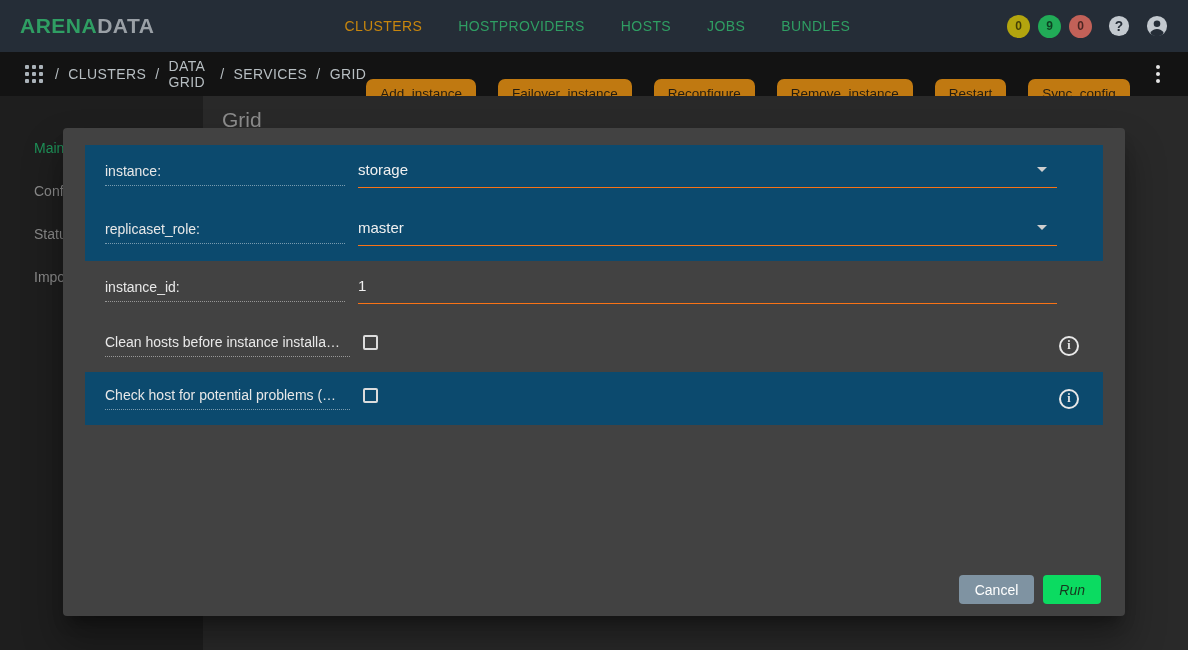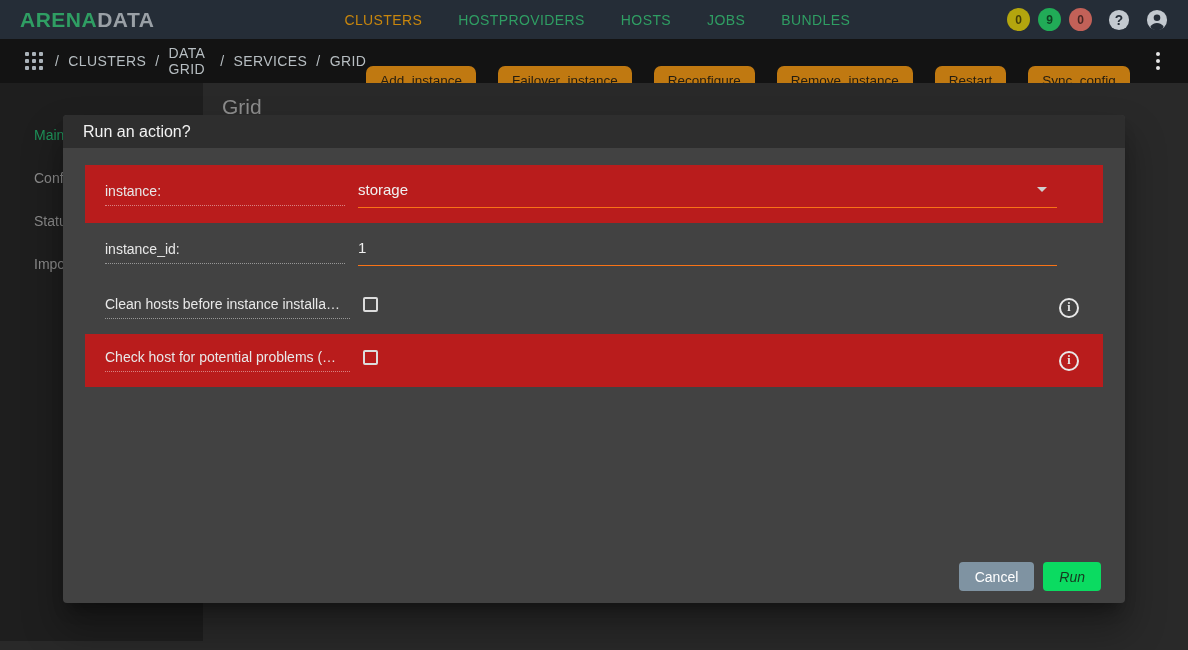--- a/index.html
+++ b/index.html
@@ -1,20 +1,20 @@
 <!DOCTYPE html>
 <html><head>
 <meta charset="utf-8">
 <style>
   * { margin:0; padding:0; box-sizing:border-box; }
   html,body { width:1188px; height:650px; overflow:hidden; background:#292929;
     font-family:"Liberation Sans", sans-serif; }
 
   
-  .navbar { height:39px; background:#252d37; display:flex; align-items:center; padding:0 20px; }
+  .navbar { height:52px; background:#252d37; display:flex; align-items:center; padding:0 20px; }
   .logo { font-size:21px; font-weight:bold; letter-spacing:.5px; white-space:nowrap; }
   .logo .p1 { color:#2f9e63; }
   .logo .p2 { color:#9aa0a6; }
   .nav-links { display:flex; gap:36px; margin-left:190px; }
   .nav-link { font-size:14px; letter-spacing:.4px; color:#2f9e63; cursor:pointer; text-transform:uppercase; }
   .nav-link.active { color:#c8860d; }
   .nav-right { margin-left:auto; display:flex; align-items:center; gap:8px; }
   .badge { width:23px; height:23px; border-radius:50%; display:flex; align-items:center; justify-content:center;
     font-size:12px; font-weight:bold; color:rgba(0,0,0,.62); }
   .round-icon { width:22px; height:22px; margin-left:8px; }
@@ -42,21 +42,21 @@
   .page-title { font-size:21px; color:#8c8c8c; }
 
   
   .modal { position:absolute; left:63px; top:32px; width:1062px; height:488px; background:#424242;
     border-radius:4px; box-shadow:0 11px 15px -7px rgba(0,0,0,.4), 0 24px 38px 3px rgba(0,0,0,.3); z-index:5; }
   .modal-header { height:33px; background:#2e2e2e; border-radius:4px 4px 0 0; display:flex; align-items:center;
     padding-left:20px; font-size:16px; color:#f2f2f2; }
   .rows { margin:17px 22px 0 22px; }
   .mrow { height:58px; display:flex; align-items:center; padding-left:20px; position:relative; }
   .mrow.cb { height:53px; }
-  .mrow.alt { background:#b91c1c; }
+  .mrow.alt { background:#0c4a6e; }
   .mlabel { display:inline-block; width:240px; font-size:14px; color:#e8e8e8;
     padding-bottom:6px; border-bottom:1px dotted rgba(255,255,255,.45);
     white-space:nowrap; overflow:hidden; text-overflow:ellipsis; }
   .mrow.cb .mlabel { width:245px; }
   .mfield { margin-left:13px; width:699px; position:relative; padding-bottom:8px;
     border-bottom:1px solid #f97316; cursor:text; }
   .mvalue { font-size:15px; color:#f0f0f0; }
   .caret { position:absolute; right:10px; top:6px; width:0; height:0;
     border-left:5px solid transparent; border-right:5px solid transparent; border-top:5px solid #cfcfcf; }
   .checkbox { width:15px; height:15px; border:2px solid #dcdcdc; border-radius:2px; margin-left:13px;
@@ -140,32 +140,38 @@
     <div class="side-item active">Main</div>
     <div class="side-item">Conf</div>
     <div class="side-item">Statu</div>
     <div class="side-item">Impo</div>
   </div>
   <div class="main-area">
     <div class="page-title">Grid</div>
   </div>
 
   <div class="modal">
-    <div class="modal-header">Run an action?</div>
     <div class="rows">
 
       <div class="mrow alt">
         <span class="mlabel">instance:</span>
         <div class="mfield">
           <span class="mvalue">storage</span>
           <span class="caret"></span>
         </div>
       </div>
 
 
+      <div class="mrow alt">
+        <span class="mlabel">replicaset_role:</span>
+        <div class="mfield">
+          <span class="mvalue">master</span>
+          <span class="caret"></span>
+        </div>
+      </div>
 
       <div class="mrow">
         <span class="mlabel">instance_id:</span>
         <div class="mfield">
           <span class="mvalue">1</span>
         </div>
       </div>
 
 
       <div class="mrow cb">

